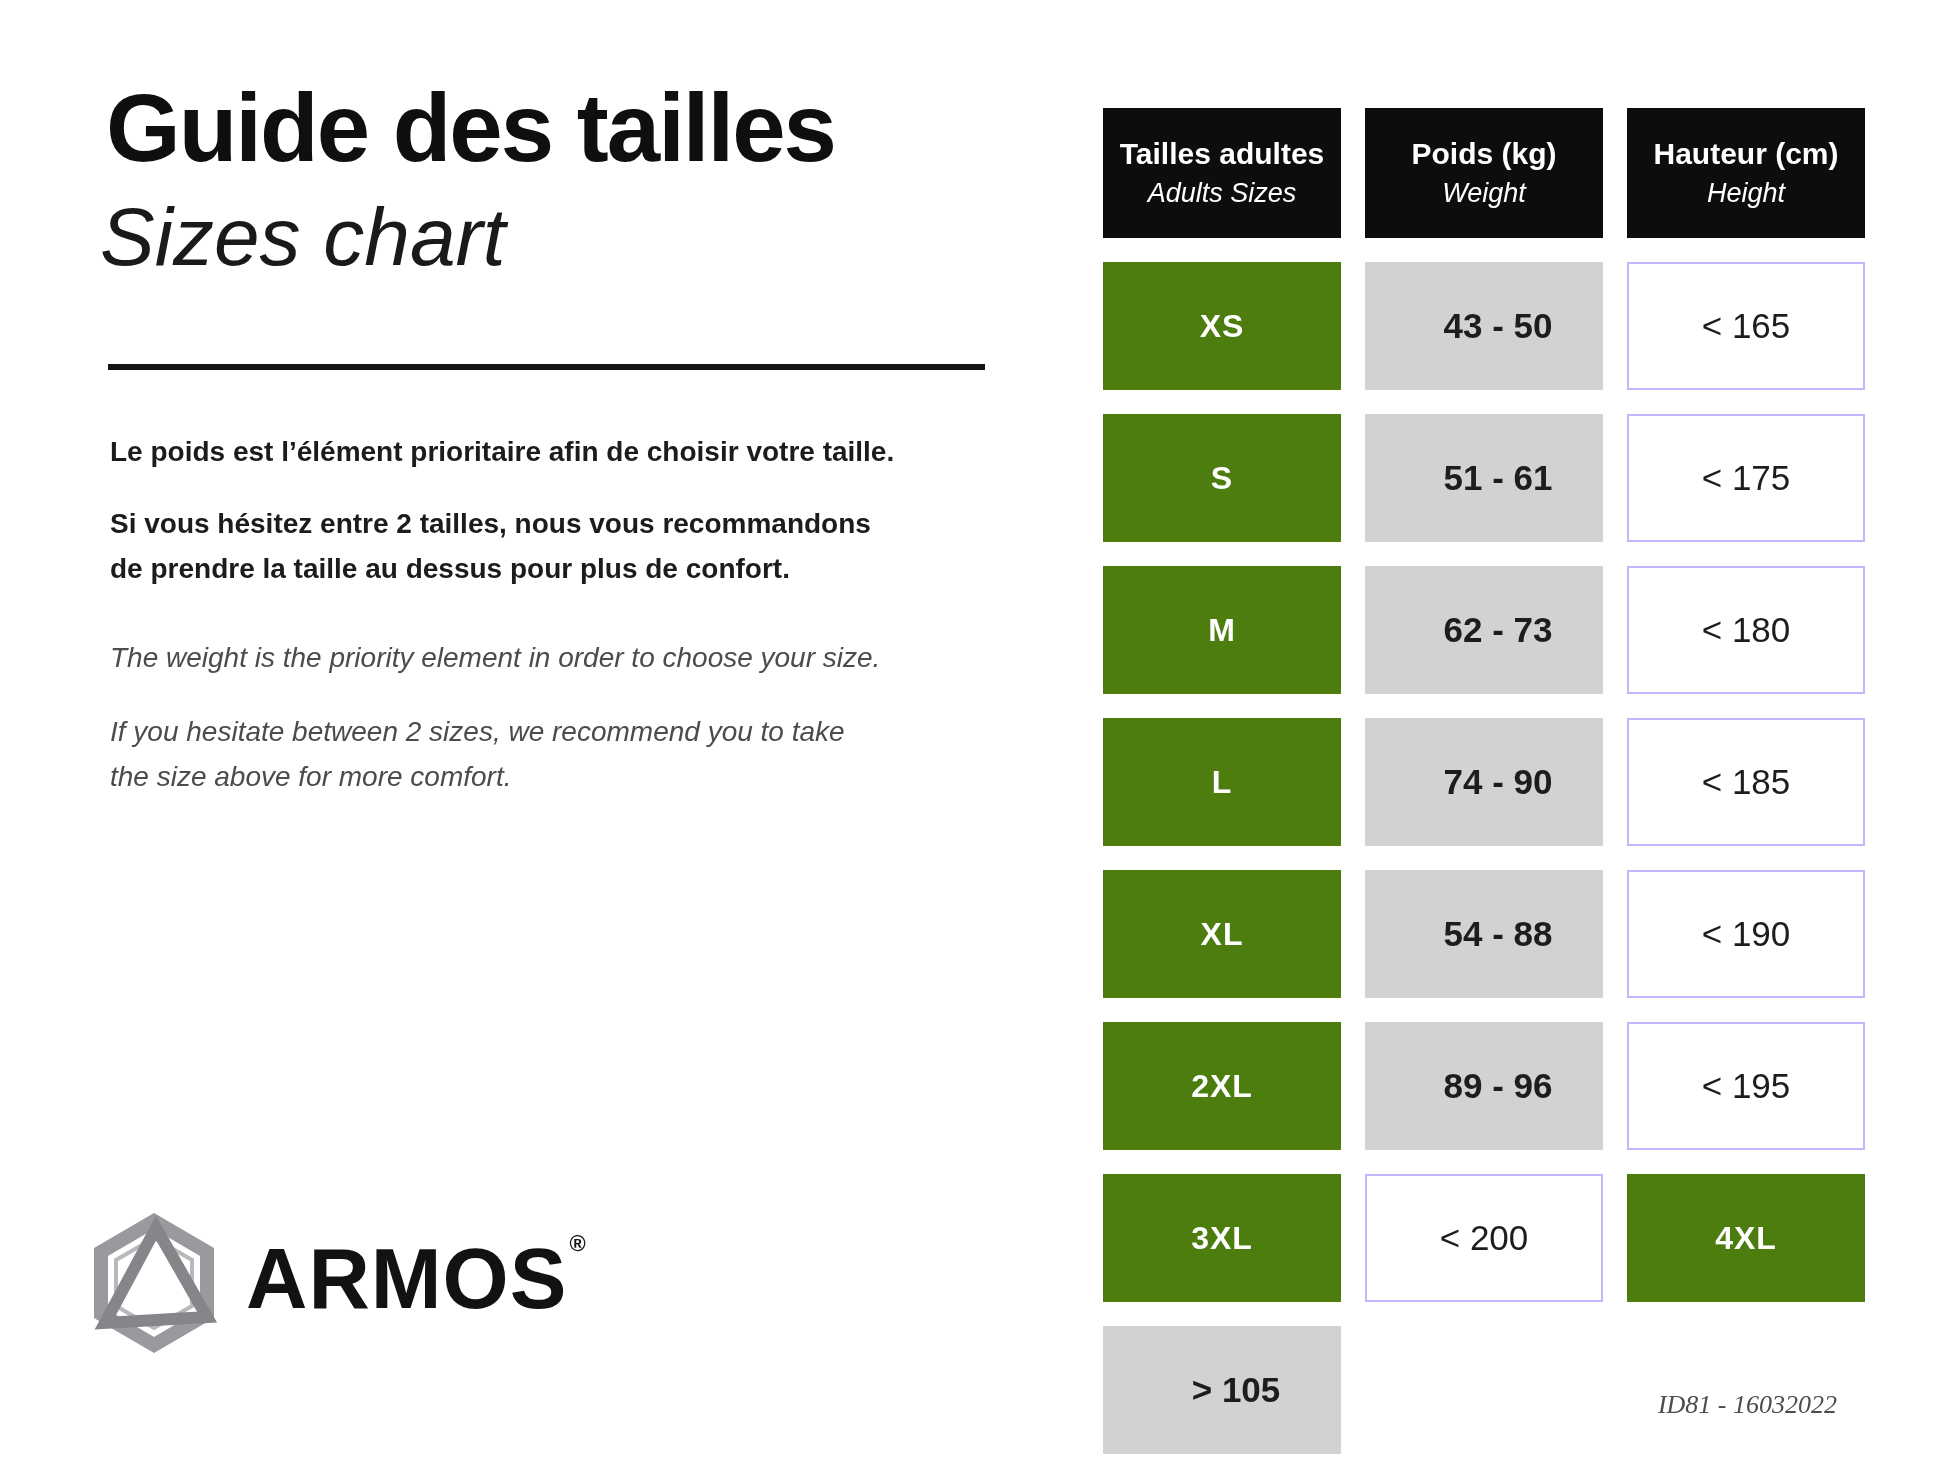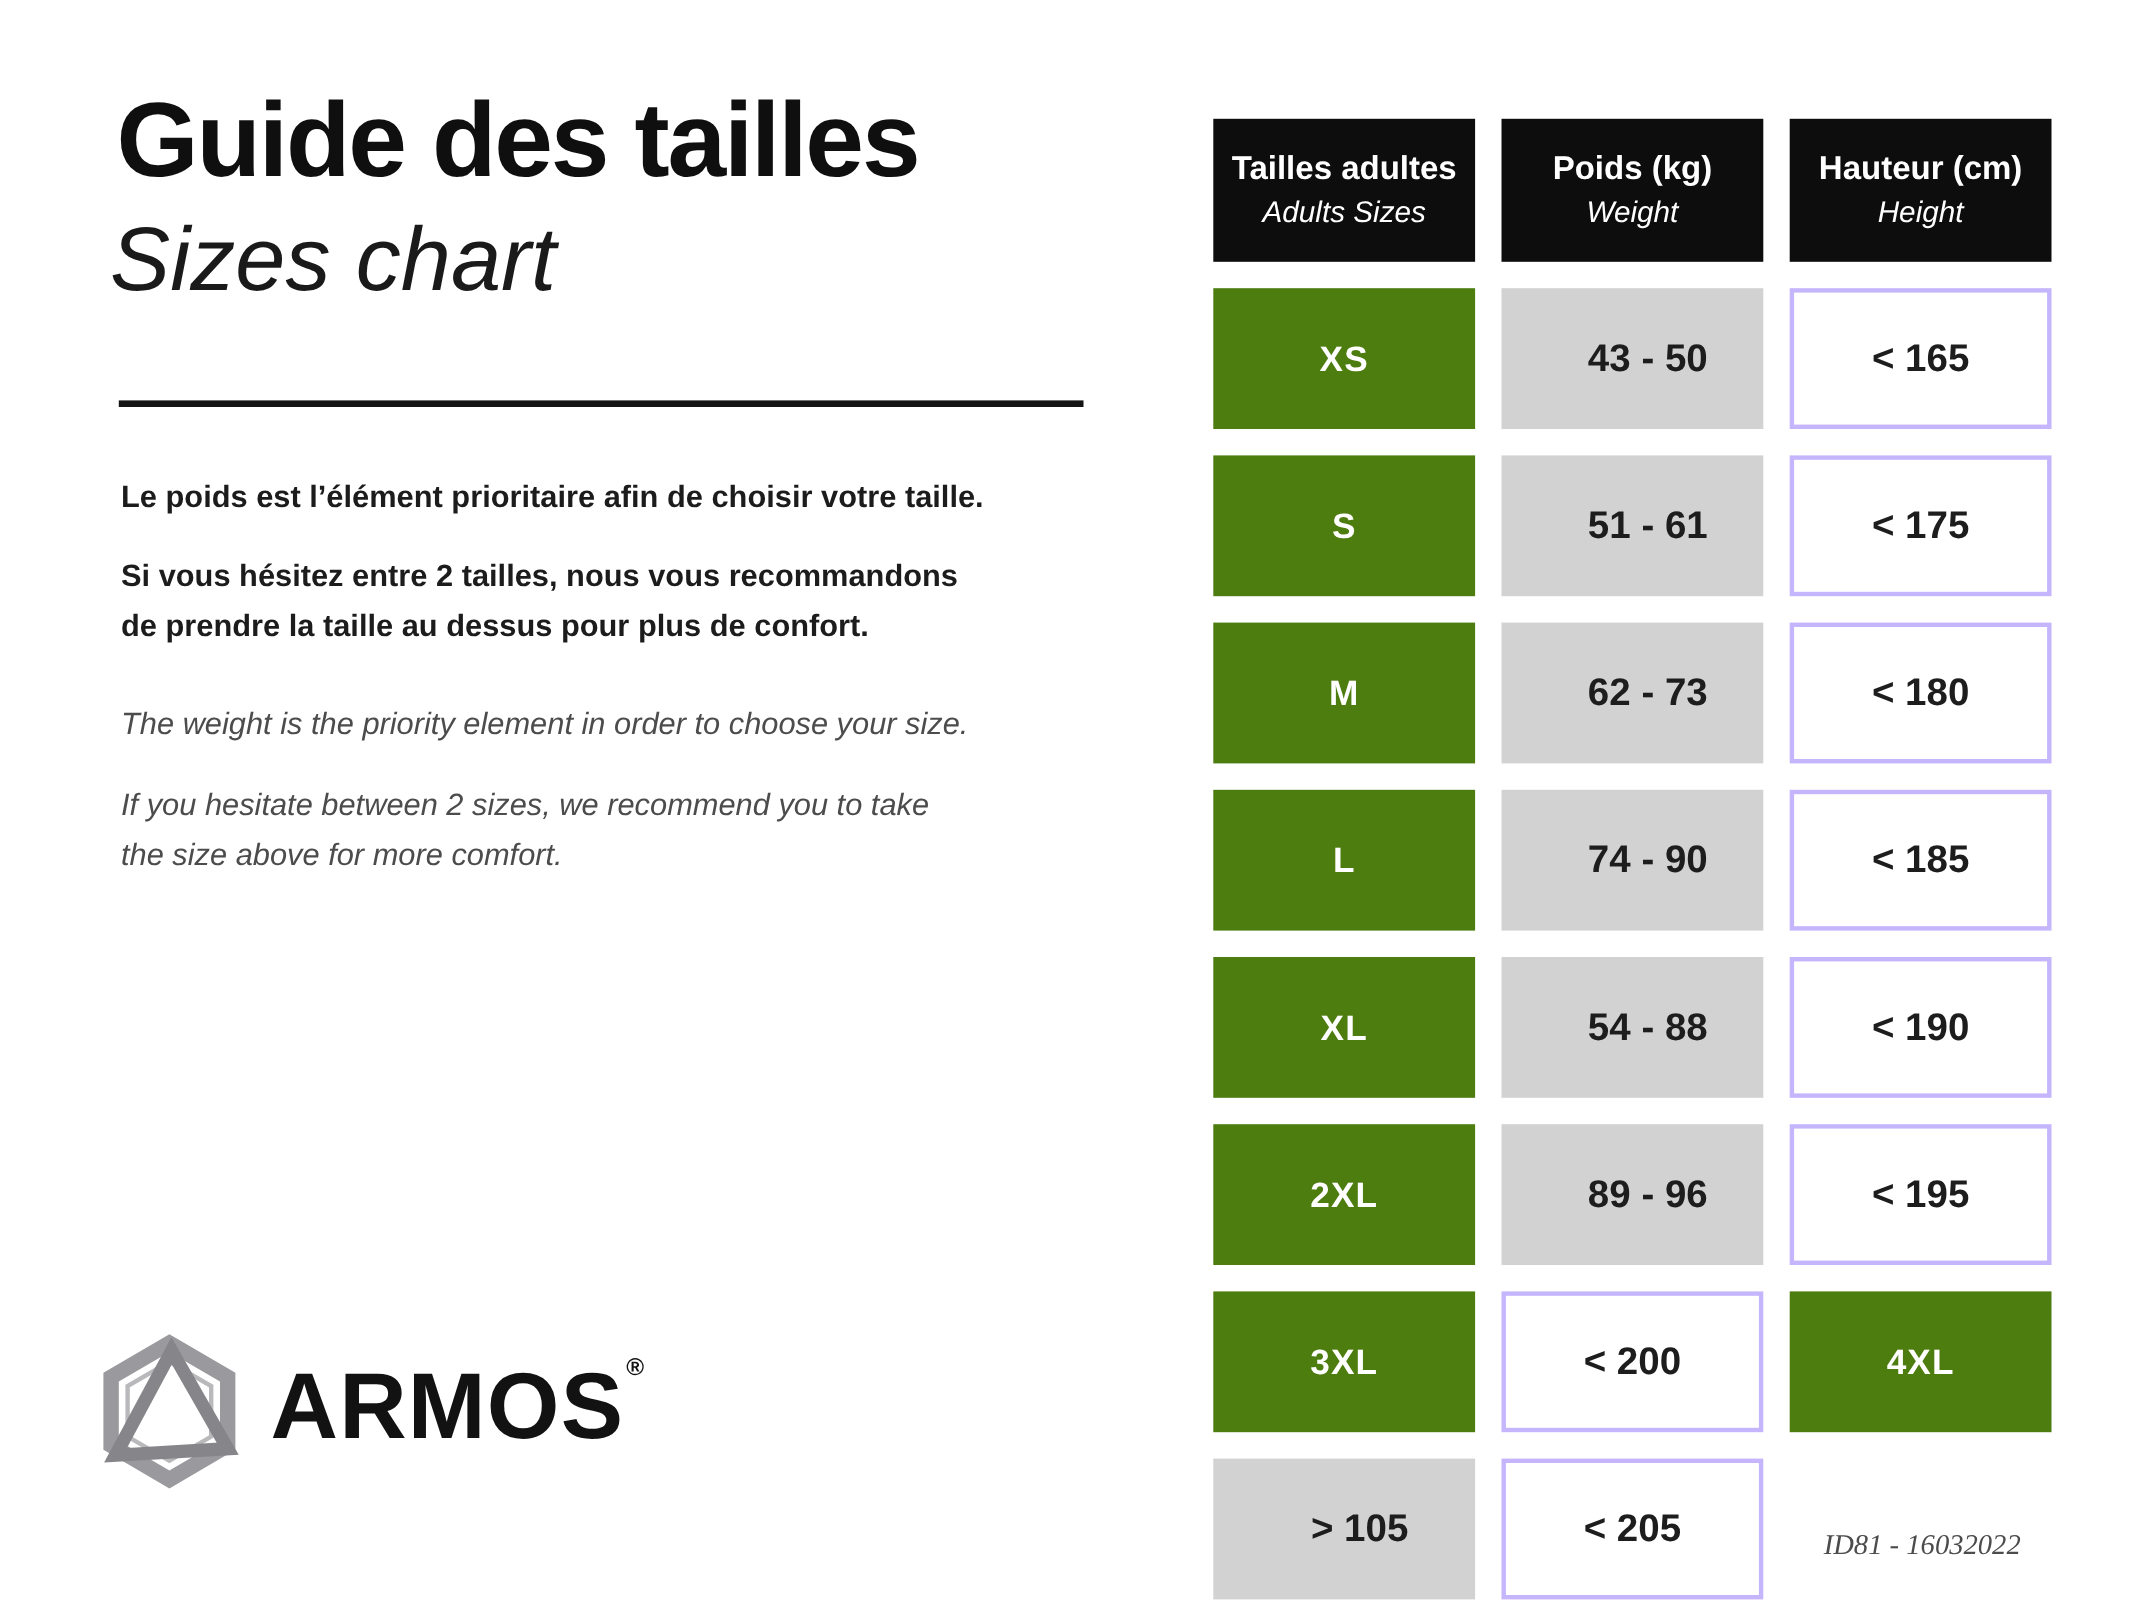--- a/index.html
+++ b/index.html
@@ -45,22 +45,22 @@
   }
   .head .h-fr{font-size:30px;font-weight:700;}
   .head .h-en{font-size:27px;font-style:italic;font-weight:300;margin-top:6px;}
   .c-size{
     background:#4d7c0f;color:#ffffff;font-size:32px;font-weight:800;letter-spacing:1px;
   }
   .c-weight{
     background:#d2d2d2;color:#1d1d1d;font-size:35px;font-weight:700;padding-left:28px;
   }
   .c-height{
-    background:#ffffff;color:#1d1d1d;font-size:35px;font-weight:700;
-    border:4px solid #c4b5fd;
+    background:#ffffff;color:#1d1d1d;font-size:35px;font-weight:400;
+    border:2px solid #c4b5fd;
   }
   
   .logo{
     position:absolute;left:90px;top:1212px;display:flex;align-items:center;
   }
   .logo-icon{width:128px;height:142px;display:block;}
   .logo-word{
     margin-left:28px;font-size:85px;font-weight:800;letter-spacing:1px;color:#121212;
     position:relative;top:-4px;
   }
@@ -125,21 +125,20 @@
 
   <div class="cell c-size">2XL</div>
   <div class="cell c-weight">89 - 96</div>
   <div class="cell c-height">&lt; 195</div>
 
   <div class="cell c-size">3XL</div>
   <div class="cell c-height">&lt; 200</div>
 
   <div class="cell c-size">4XL</div>
   <div class="cell c-weight">&gt; 105</div>
-  <div class="cell c-height">&lt; 205</div>
 </div>
 
 <div class="logo">
   <svg class="logo-icon" viewBox="0 0 128 142" xmlns="http://www.w3.org/2000/svg" aria-hidden="true">
     <polygon points="64,9 117,40 117,102 64,133 11,102 11,40" fill="none" stroke="#9a9a9e" stroke-width="14"></polygon>
     <polygon points="64,26 102,48 102,94 64,116 26,94 26,48" fill="none" stroke="#b9b9bc" stroke-width="4"></polygon>
     <polygon points="66,16 117,105 15,111" fill="none" stroke="#86868a" stroke-width="12"></polygon>
   </svg>
   <div class="logo-word">
     <span>ARMOS</span><span class="logo-reg">®</span>

